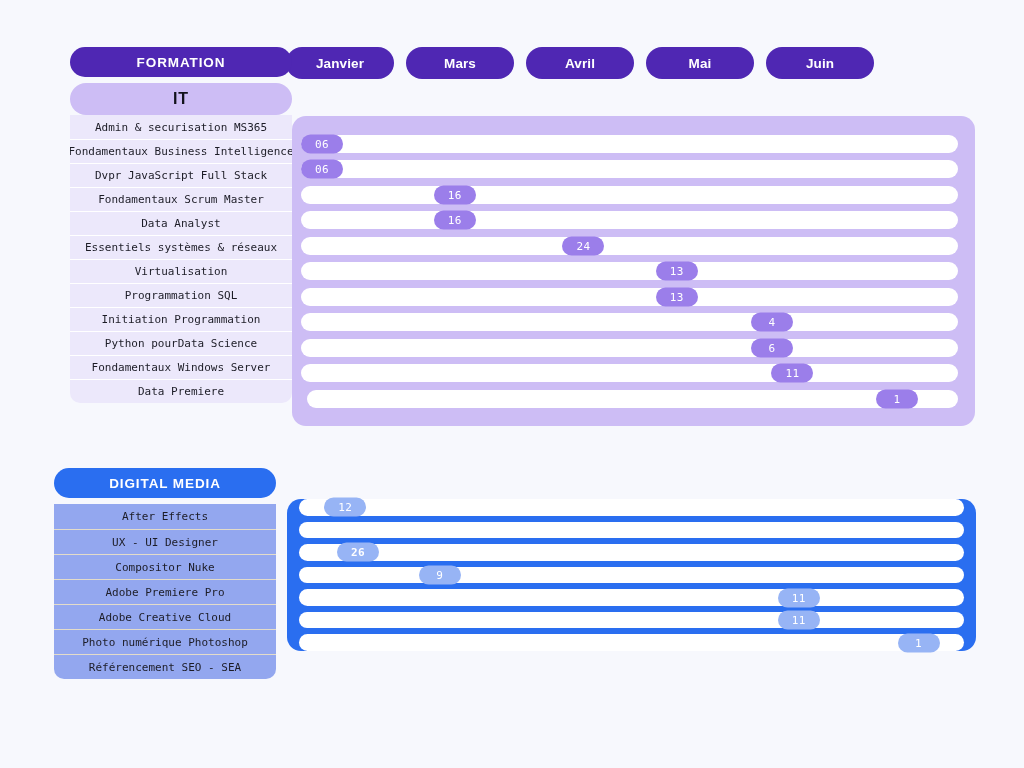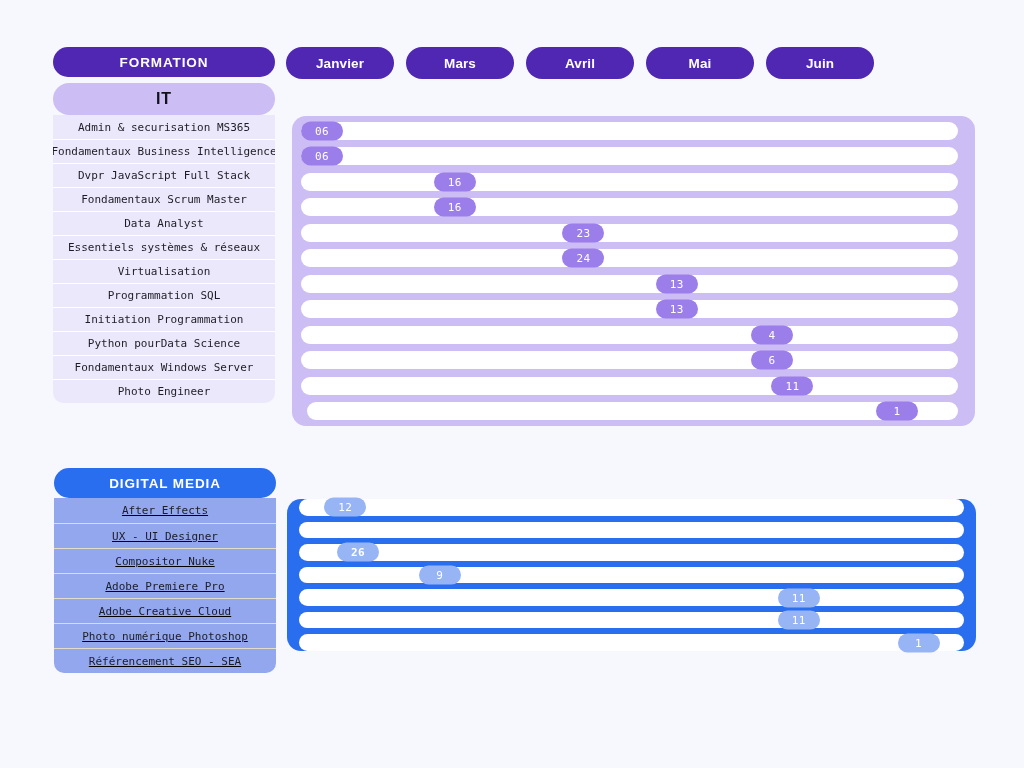--- a/index.html
+++ b/index.html
@@ -106,57 +106,54 @@
 <div class="page">
 
   <div class="months-row" id="months-row">
       <div class="month-chip">Janvier</div>
       <div class="month-chip">Mars</div>
       <div class="month-chip">Avril</div>
       <div class="month-chip">Mai</div>
       <div class="month-chip">Juin</div>
     </div>
 
-  <div class="side-panel it" style="left:53px; top:47px;">
+  <div class="side-panel it" style="left:70px; top:47px;">
     <div class="panel-title">FORMATION</div>
     <div class="panel-sub">IT</div>
     <div class="panel-list" id="it-course-list">
         <div class="panel-list-row">Admin &amp; securisation MS365</div>
         <div class="panel-list-row">Fondamentaux Business Intelligence</div>
         <div class="panel-list-row">Dvpr JavaScript Full Stack</div>
         <div class="panel-list-row">Fondamentaux Scrum Master</div>
         <div class="panel-list-row">Data Analyst</div>
         <div class="panel-list-row">Essentiels systèmes &amp; réseaux</div>
         <div class="panel-list-row">Virtualisation</div>
         <div class="panel-list-row">Programmation SQL</div>
         <div class="panel-list-row">Initiation Programmation</div>
         <div class="panel-list-row">Python pourData Science</div>
         <div class="panel-list-row">Fondamentaux Windows Server</div>
-        <div class="panel-list-row">Photo Engineer</div>
+        <div class="panel-list-row">Data Premiere</div>
       </div>
   </div>
 
   <div class="gantt it-gantt" style="left:292px; top:116px; width:683px; height:310px;">
     <div class="gantt-rows" id="it-gantt-rows">
         <div class="gantt-row">
           <div class="pill" style="left: 0%;">06</div>
         </div>
         <div class="gantt-row">
           <div class="pill" style="left: 0%;">06</div>
         </div>
         <div class="gantt-row">
           <div class="pill" style="left: 20.2%;">16</div>
         </div>
         <div class="gantt-row">
           <div class="pill" style="left: 20.2%;">16</div>
         </div>
         <div class="gantt-row">
-          <div class="pill" style="left: 39.8%;">23</div>
-        </div>
-        <div class="gantt-row">
           <div class="pill" style="left: 39.8%;">24</div>
         </div>
         <div class="gantt-row">
           <div class="pill" style="left: 54%;">13</div>
         </div>
         <div class="gantt-row">
           <div class="pill" style="left: 54%;">13</div>
         </div>
         <div class="gantt-row">
           <div class="pill" style="left: 68.5%;">4</div>
@@ -168,21 +165,21 @@
           <div class="pill" style="left: 71.6%;">11</div>
         </div>
         <div class="gantt-row">
           <div class="pill" style="left: 87.4%;">1</div>
         </div>
       </div>
   </div>
 
   <div class="side-panel dm" style="left:54px; top:468px;">
     <div class="panel-title">DIGITAL MEDIA</div>
-    <div class="panel-list" style="text-decoration:underline;" id="dm-course-list">
+    <div class="panel-list" style="margin-top:6px;" id="dm-course-list">
         <div class="panel-list-row">After Effects</div>
         <div class="panel-list-row">UX - UI Designer</div>
         <div class="panel-list-row">Compositor Nuke</div>
         <div class="panel-list-row">Adobe Premiere Pro</div>
         <div class="panel-list-row">Adobe Creative Cloud</div>
         <div class="panel-list-row">Photo numérique Photoshop</div>
         <div class="panel-list-row">Référencement SEO - SEA</div>
       </div>
   </div>
 

